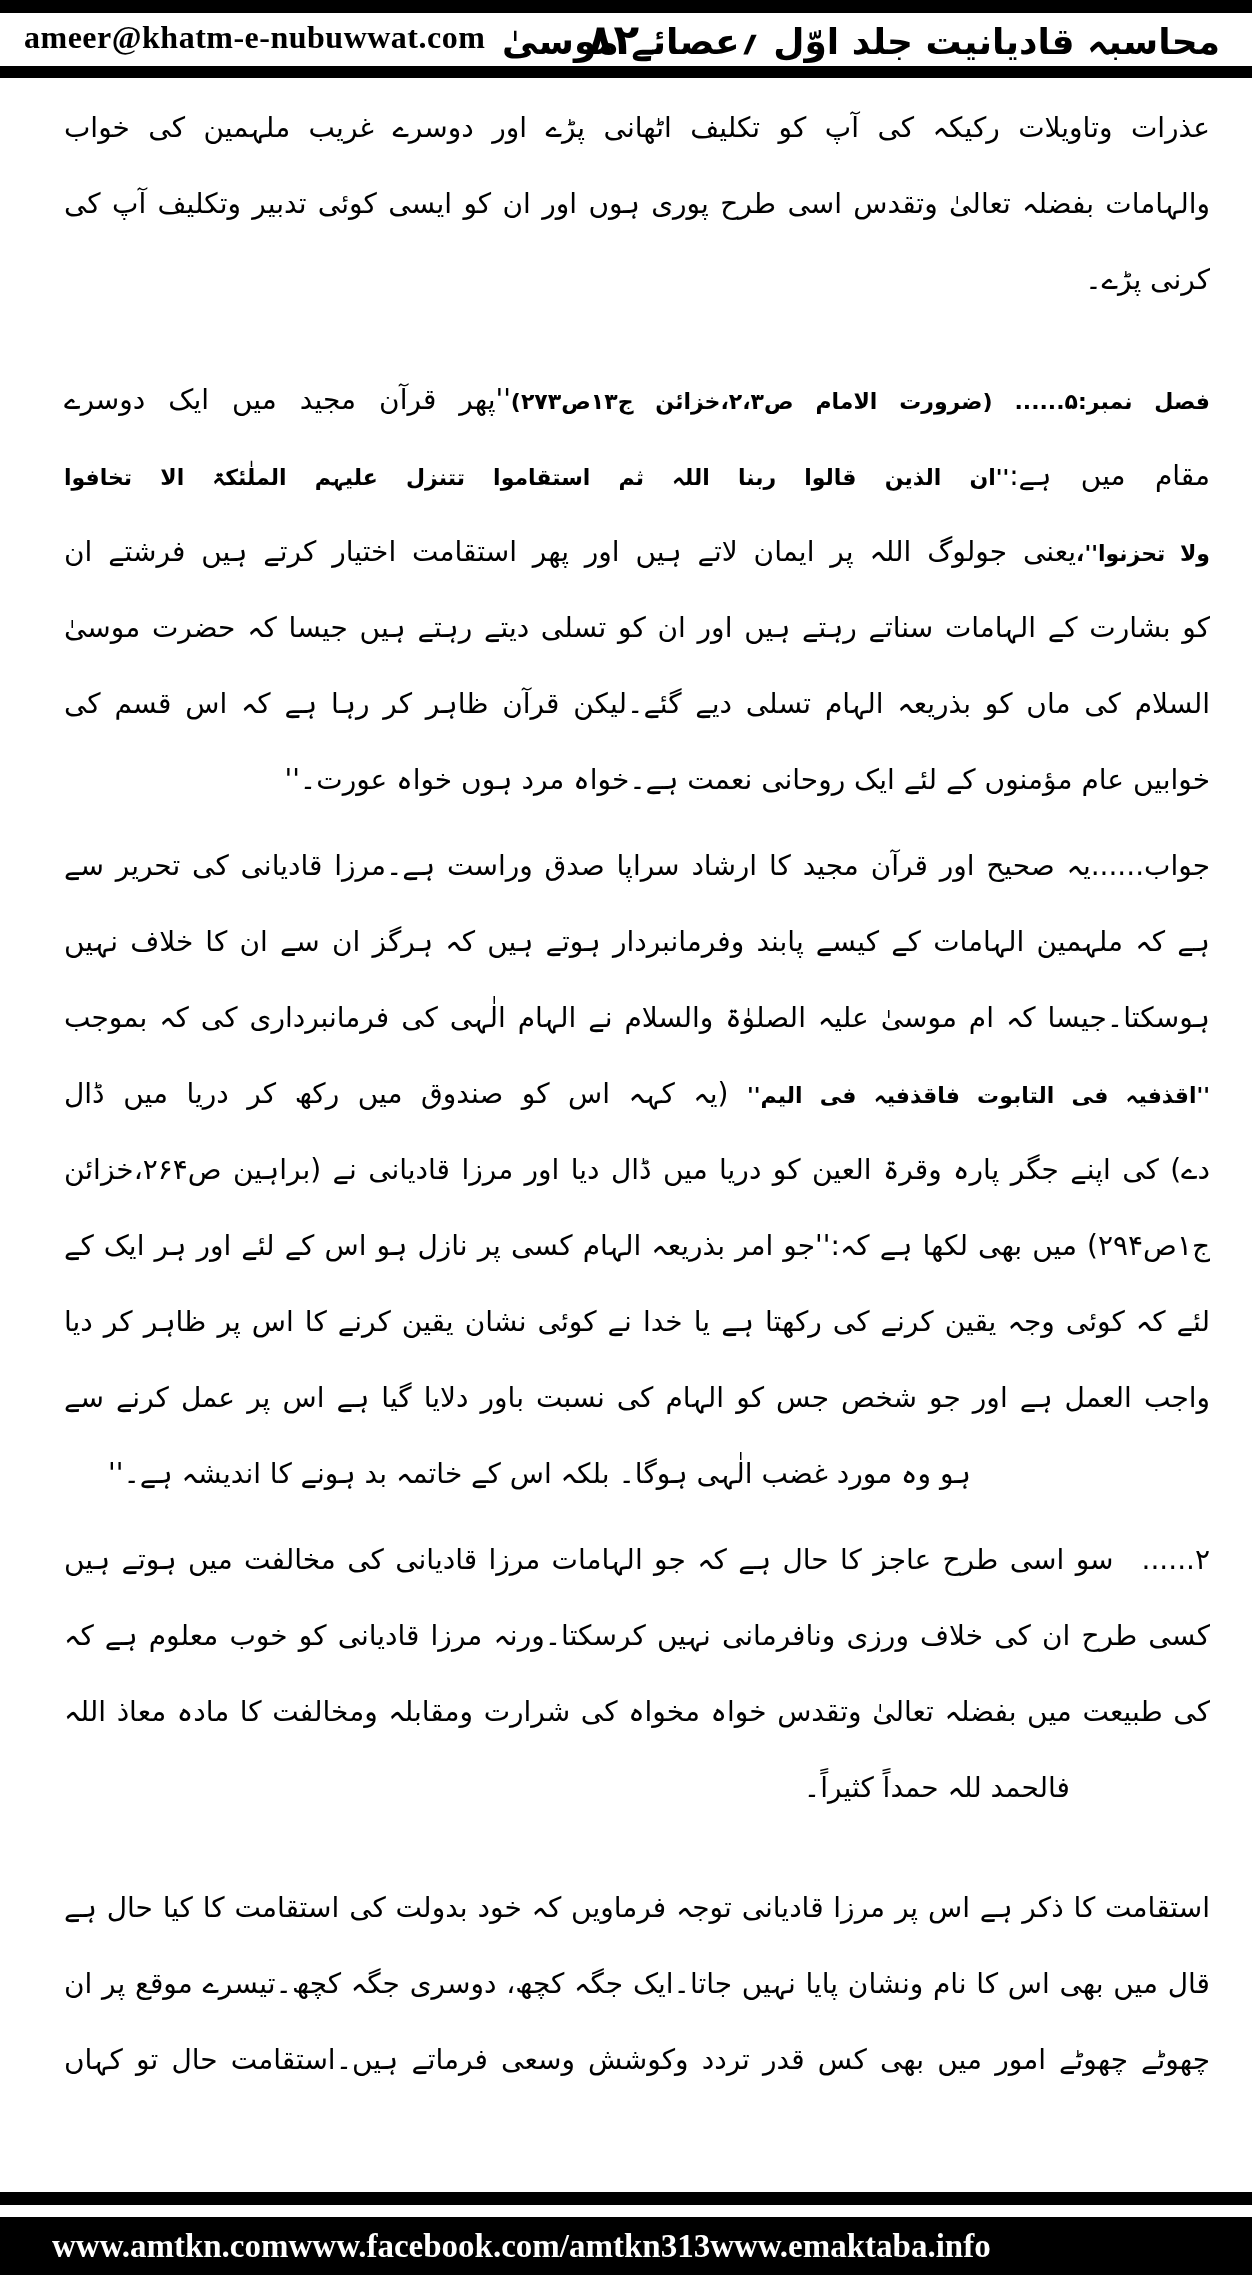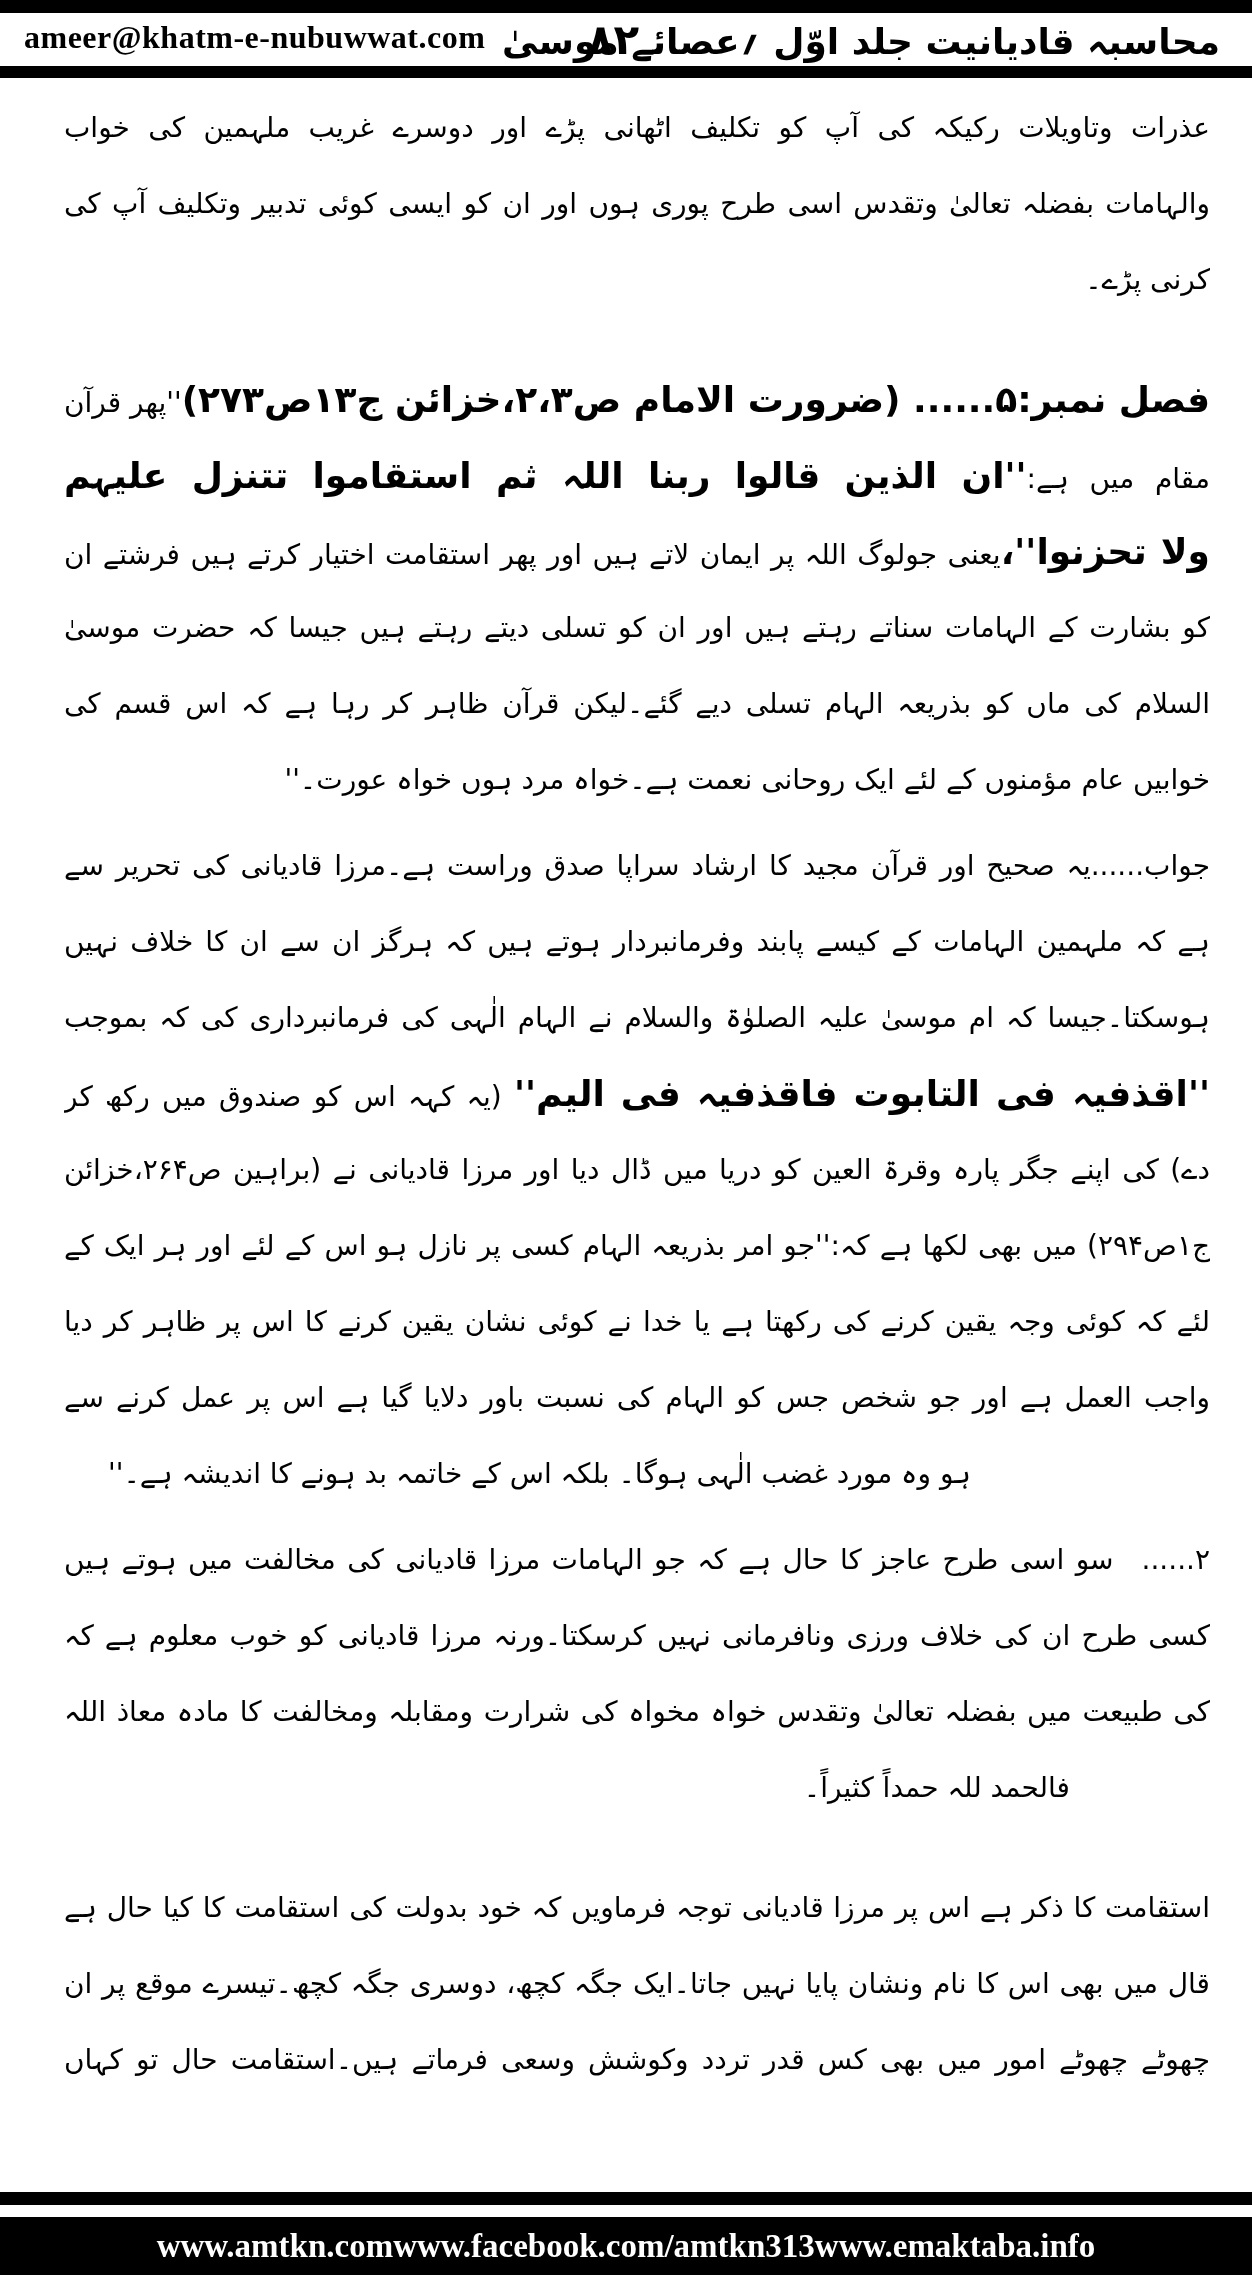--- a/index.html
+++ b/index.html
@@ -33,28 +33,28 @@
     direction:rtl; padding:8px 42px 0 64px;
   }
   .line {
     font-size:28px; line-height:76px; height:76px;
     overflow:hidden; white-space:normal; color:#000;
   }
   .j { text-align:justify; text-align-last:justify; }
   .s { text-align:right; }
   .e { text-align:left;margin-left:44px; }
   .ind { padding-right:140px; }
-  .ab { font-weight:bold; font-size:36px; }
+  .ab { font-weight:bold; font-size:22px; }
   .para.gap-lg { margin-top:44px; }
   .para.gap-sm { margin-top:10px; }
   .footer-rule { position:absolute; top:2192px; left:0; width:100%; height:13px; background:#000; }
   .footer-bar {
     position:absolute; top:2217px; left:0; width:100%; height:58px;
     background:#000; color:#fff;
-    display:flex; align-items:center; justify-content:center;
+    display:flex; align-items:center; justify-content:flex-start;
     padding:0 52px; direction:ltr;
     font-family:"Liberation Serif", serif; font-weight:bold; font-size:33px;
   }
 </style>
 </head>
 <body>
 
 <div class="page">
 
   <div class="topstrip"></div>

